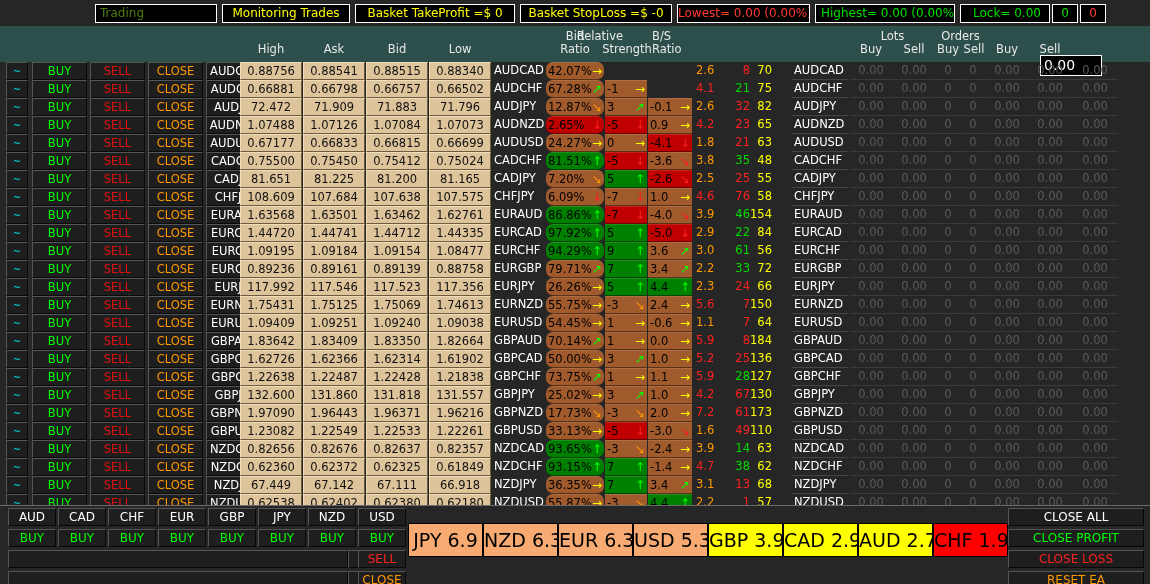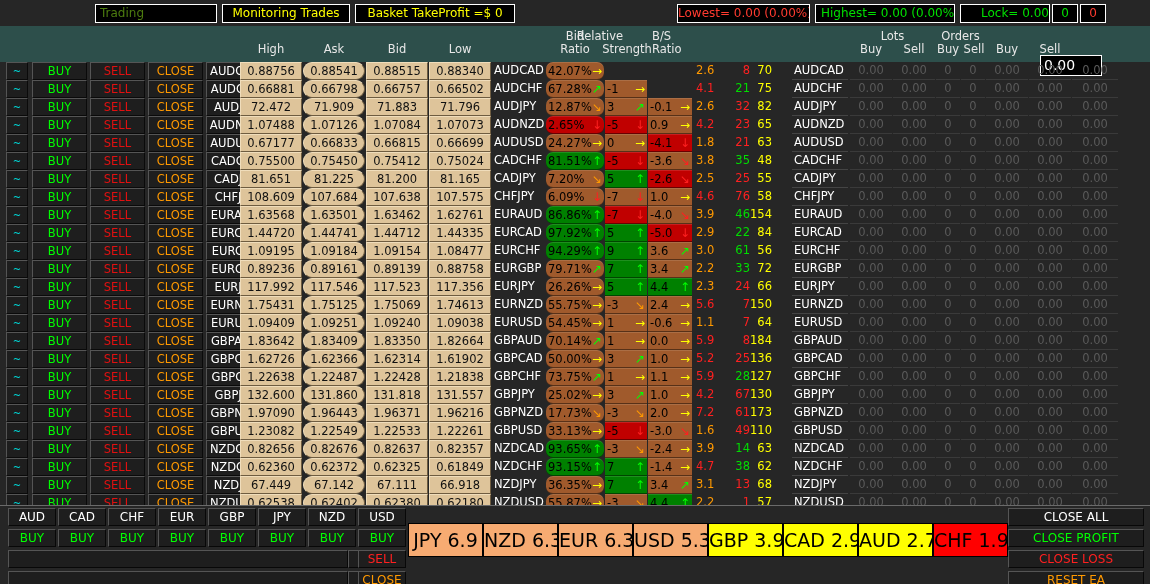--- a/index.html
+++ b/index.html
@@ -15,21 +15,21 @@
   .topbar { position:absolute; left:0; top:0; width:1150px; height:26px; background:#262626; }
   .tbox {
     position:absolute; top:4px; height:19px;
     background:#000; border:1px solid #ffffff;
     font-size:12px; line-height:17px; text-align:center;
     color:#ffff00; white-space:nowrap; overflow:hidden;
   }
   .tbox.green { color:#4d7c0f; text-align:left; padding-left:4px; }
   .tbox.red { color:#ff3b30; }
   .tbox.lgreen { color:#00e000; text-align:left; padding-left:5px; }
-  .tbox.lock { color:#00e000; text-align:left; padding-left:20px; }
+  .tbox.lock { color:#00e000; text-align:left; padding-left:12px; }
   .tbox.num-g { color:#00e000; }
   .tbox.num-r { color:#ff3b30; }
 
   
   .hdr {
     position:absolute; left:0; top:26px; width:1150px; height:36px;
     background:#2d4f4b;
   }
   .hcell {
     position:absolute; color:#e8e8e8; font-size:11.5px; line-height:12px;
@@ -57,21 +57,21 @@
   .c-sell  { left:90px; width:55px; color:#e01010; }
   .c-close { left:148px; width:55px; color:#ff9900; }
   .c-pair1 { left:206px; width:58px; color:#ffffff; }
 
   .pricecell {
     background:#dec49a; color:#111; text-align:center;
     border-top:1px solid #f0ddbb; border-left:1px solid #f0ddbb;
     border-right:1px solid #6e5c40; border-bottom:1px solid #6e5c40;
   }
   .c-high { left:240px; width:62px; }
-  .c-ask  { left:303px; width:62px;border-radius:9px; }
+  .c-ask  { left:303px; width:62px; }
   .c-bid  { left:366px; width:62px; }
   .c-low  { left:429px; width:62px; }
 
   .c-pair2 { left:492px; width:52px; color:#ffffff; text-align:left; padding-left:2px; }
 
   .ratiocell { text-align:left; padding-left:2px; position:relative;
                border-top:1px solid rgba(255,255,255,.12);
                border-bottom:1px solid rgba(0,0,0,.45); }
   .c-bidratio { left:546px; width:58px;border-radius:7px; }
   .c-relstr   { left:605px; width:42px; }
@@ -137,20 +137,21 @@
 </style>
 </head>
 <body>
 
 <div id="app">
 
   <div class="topbar">
     <div class="tbox green" style="left:95px; width:122px;">Trading</div>
     <div class="tbox" style="left:222px; width:128px;">Monitoring Trades</div>
     <div class="tbox" style="left:355px; width:160px;">Basket TakeProfit =$ 0</div>
+    <div class="tbox" style="left:520px; width:152px;">Basket StopLoss =$ -0</div>
     <div class="tbox red" style="left:677px; width:133px;">Lowest= 0.00 (0.00%)</div>
     <div class="tbox lgreen" style="left:815px; width:140px;">Highest= 0.00 (0.00%)</div>
     <div class="tbox lock" style="left:960px; width:90px;">Lock= 0.00</div>
     <div class="tbox num-g" style="left:1052px; width:26px;">0</div>
     <div class="tbox num-r" style="left:1080px; width:26px;">0</div>
   </div>
 
   <div class="hdr">
     <div class="hcell" style="left:240px; top:17px; width:62px;">High</div>
     <div class="hcell" style="left:303px; top:17px; width:62px;">Ask</div>

